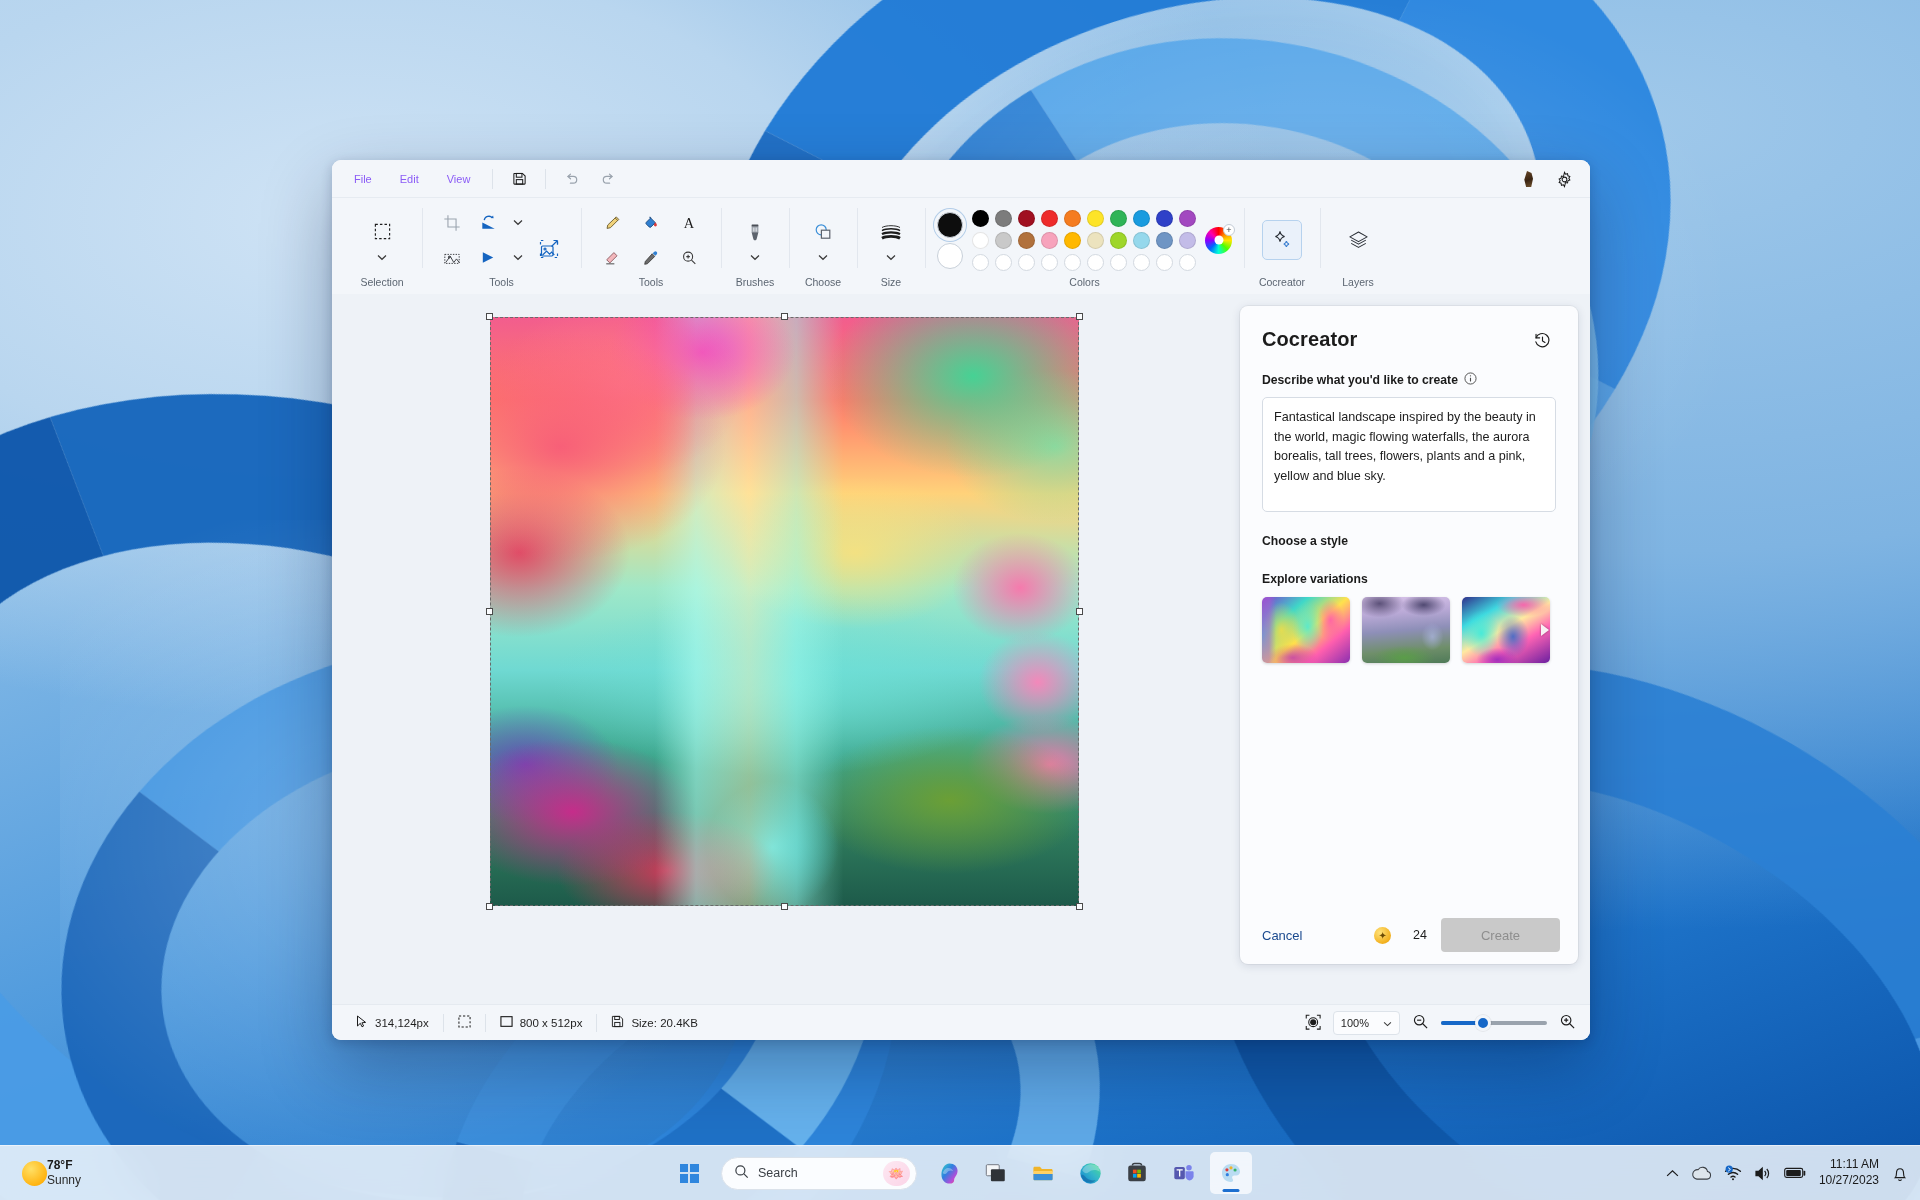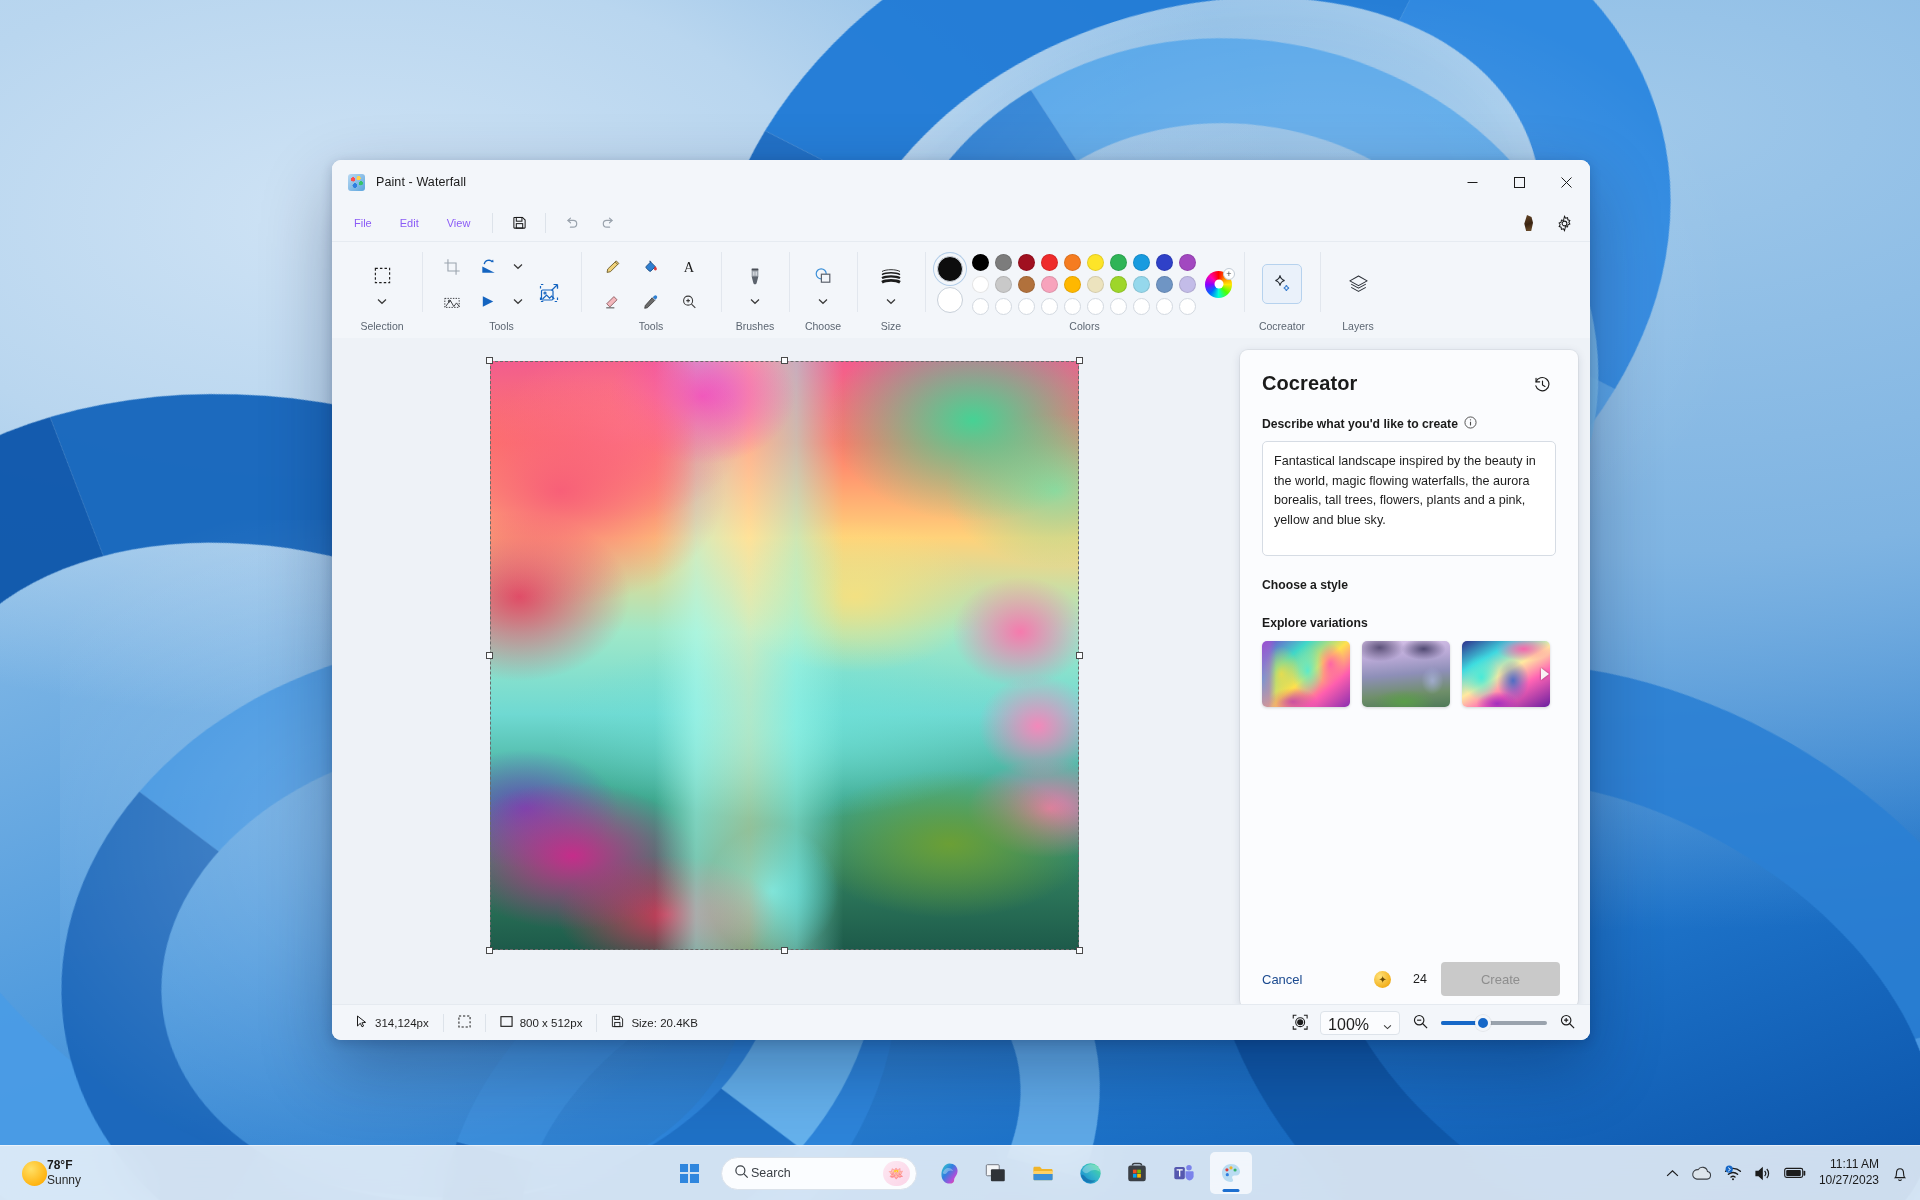--- a/index.html
+++ b/index.html
@@ -378,22 +378,22 @@
     display: flex; align-items: center;
     padding: 0 10px;
     font-size: 11.5px; color: #1f1f1f;
     position: relative;
   }
   .sb-cell { display: flex; align-items: center; gap: 7px; padding: 0 14px; height: 22px; }
   .sb-sep { width: 1px; height: 18px; background: #dde3ea; }
   #sb-right { position: absolute; right: 14px; display: flex; align-items: center; gap: 12px; }
   #zoom-select {
     height: 24px; min-width: 62px; border: 1px solid #dde3ea; border-radius: 4px;
-    background: #fbfcfe; display: flex; align-items: flex-end; gap: 14px;
-    padding: 0 7px; font-size: 16px; color: #1f1f1f;
+    background: #fbfcfe; display: flex; align-items: center; gap: 14px;
+    padding: 0 7px; font-size: 11px; color: #1f1f1f;
   }
   #zoom-slider { width: 106px; height: 4px; background: #9aa3ad; border-radius: 2px; position: relative; }
   #zoom-fill { position: absolute; left: 0; top: 0; height: 4px; width: 42px; background: #1668c8; border-radius: 2px; }
   #zoom-knob {
     position: absolute; left: 34px; top: -6px; width: 16px; height: 16px; border-radius: 50%;
     background: #1668c8; border: 3px solid #f3f6fa; box-shadow: 0 0 0 1px rgba(0,0,0,.06);
   }
 
   
   #taskbar {
@@ -417,21 +417,21 @@
   }
   #start-btn { width: 42px; height: 42px; display: flex; align-items: center; justify-content: center; border-radius: 5px; }
   #start-logo {
     width: 19px; height: 19px;
     display: grid; grid-template-columns: 1fr 1fr; grid-template-rows: 1fr 1fr; gap: 2.5px;
   }
   #start-logo i { background: #2f86de; display: block; }
   #search-pill {
     width: 196px; height: 33px; border-radius: 17px;
     background: #fbfdff; border: 1px solid #dbe2ea;
-    display: flex; align-items: center; padding: 0 6px 0 12px; gap: 2px;
+    display: flex; align-items: center; padding: 0 6px 0 12px; gap: 9px;
     margin: 0 6px;
   }
   #search-text { font-size: 12.5px; color: #3b4046; flex: 1; }
   #search-badge {
     width: 27px; height: 25px; border-radius: 13px;
     background: linear-gradient(135deg,#fde8f2,#fbd4e7);
     display: flex; align-items: center; justify-content: center; font-size: 13px;
   }
   .tb-app {
     width: 42px; height: 42px; border-radius: 5px;
@@ -458,42 +458,20 @@
   <div class="ribbon" id="r3"></div>
   <div class="ribbon" id="r4"></div>
   <div class="ribbon" id="r5"></div>
   <div class="ribbon" id="r6"></div>
   <div id="glow1"></div>
   <div id="glow2"></div>
 </div>
 
 <div id="paint-window">
 
-  <div id="titlebar">
-    <div id="app-icon"></div>
-    <div id="app-title">Paint - Waterfall</div>
-    <div class="wbtns">
-      <div class="wbtn">
-        <svg width="11" height="11" viewBox="0 0 11 11">
-            <line x1="0.5" y1="5.5" x2="10.5" y2="5.5" stroke="#1c1c1c" stroke-width="1"></line>
-          </svg>
-      </div>
-      <div class="wbtn">
-        <svg width="11" height="11" viewBox="0 0 11 11">
-            <rect x="0.5" y="0.5" width="10" height="10" fill="none" stroke="#1c1c1c" stroke-width="1"></rect>
-          </svg>
-      </div>
-      <div class="wbtn">
-        <svg width="11" height="11" viewBox="0 0 11 11">
-            <line x1="0.5" y1="0.5" x2="10.5" y2="10.5" stroke="#1c1c1c" stroke-width="1"></line>
-            <line x1="10.5" y1="0.5" x2="0.5" y2="10.5" stroke="#1c1c1c" stroke-width="1"></line>
-          </svg>
-      </div>
-    </div>
-  </div>
 
   <div id="menubar">
     <div class="menu-item">File</div>
     <div class="menu-item">Edit</div>
     <div class="menu-item">View</div>
     <div class="mbar-sep"></div>
     <div class="mbtn">
       <svg width="15" height="15" viewBox="0 0 16 16" fill="none" stroke="#1c1c1c" stroke-width="1.1">
         <path d="M2 2.6h9.2L14 5.4v8a0.6 0.6 0 0 1-.6.6H2.6a0.6 0.6 0 0 1-.6-.6V3.2A0.6 0.6 0 0 1 2.6 2.6z"></path>
         <rect x="4.6" y="2.6" width="6" height="4"></rect>

